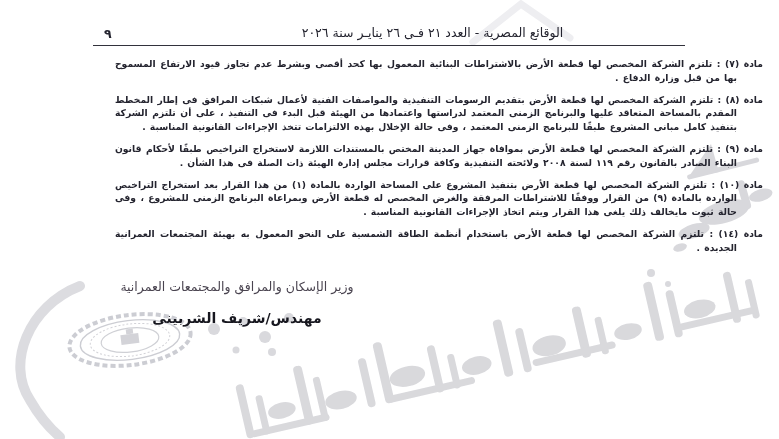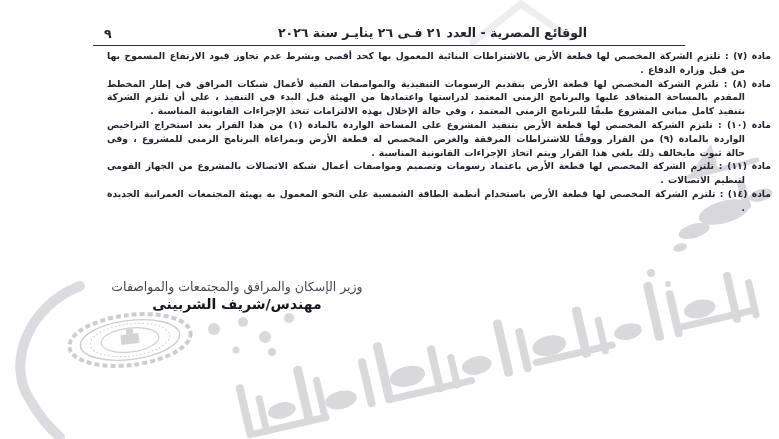--- a/index.html
+++ b/index.html
@@ -5,48 +5,48 @@
   html,body{margin:0;padding:0;background:#ffffff;}
   .page{
     position:relative;width:779px;height:439px;background:#ffffff;
     overflow:hidden;font-family:"DejaVu Sans",sans-serif;
   }
   .wm-layer{position:absolute;left:0;top:0;z-index:0;}
   .content{position:absolute;left:0;top:0;width:779px;height:439px;z-index:1;}
 
   .hdr-title{
     position:absolute;top:25px;left:160px;width:545px;text-align:center;
-    direction:rtl;font-size:12.5px;font-weight:bold;color:#23232e;
+    direction:rtl;font-size:12.5px;font-weight:normal;color:#23232e;
     letter-spacing:.2px;white-space:nowrap;
   }
   .hdr-page{
     position:absolute;top:26px;left:104px;font-size:12.5px;font-weight:bold;color:#23232e;
   }
   .hdr-rule{
     position:absolute;top:45px;left:93px;width:592px;height:0;
     border-top:1.7px solid #32323c;
   }
 
   .articles{
     position:absolute;top:49px;left:107px;width:664px;direction:rtl;
   }
   .article{
-    margin:0;text-align:justify;font-size:9.2px;line-height:13.8px;
+    margin:8px;text-align:justify;font-size:9.2px;line-height:13.8px;
     font-weight:bold;color:#23232e;padding-right:26px;text-indent:-26px;
     word-spacing:1px;
   }
 
   .sig{
     position:absolute;top:279px;left:103px;width:268px;text-align:center;direction:rtl;
   }
   .sig-title{
     font-size:12.5px;color:#4a4450;letter-spacing:.3px;white-space:nowrap;
   }
   .sig-name{
-    font-size:14px;font-weight:bold;color:#17171f;margin-top:2px;white-space:nowrap;
+    font-size:14px;font-weight:bold;color:#17171f;margin-top:16px;white-space:nowrap;
   }
 </style>
 </head>
 <body>
 
 <div class="page">
 
   <svg class="wm-layer" width="779" height="439" viewBox="0 0 779 439">
 
     <polyline points="473,42 521,4 570,38" fill="none" stroke="#eeeef1" stroke-width="7" stroke-linecap="round"></polyline>
@@ -118,24 +118,24 @@
 
   <div class="content">
 
     <div class="hdr-title">الوقائع المصرية - العدد ٢١ فـى ٢٦ ينايـر سنة ٢٠٢٦</div>
     <div class="hdr-page">٩</div>
     <div class="hdr-rule"></div>
 
     <div class="articles">
       <p class="article">مادة (٧) : تلتزم الشركة المخصص لها قطعة الأرض بالاشتراطات البنائية المعمول بها كحد أقصى وبشرط عدم تجاوز قيود الارتفاع المسموح بها من قبل وزارة الدفاع .</p>
       <p class="article">مادة (٨) : تلتزم الشركة المخصص لها قطعة الأرض بتقديم الرسومات التنفيذية والمواصفات الفنية لأعمال شبكات المرافق فى إطار المخطط المقدم بالمساحة المتعاقد عليها والبرنامج الزمنى المعتمد لدراستها واعتمادها من الهيئة قبل البدء فى التنفيذ ، على أن تلتزم الشركة بتنفيذ كامل مبانى المشروع طبقًا للبرنامج الزمنى المعتمد ، وفى حالة الإخلال بهذه الالتزامات تتخذ الإجراءات القانونية المناسبة .</p>
+      <p class="article">مادة (٩) : تلتزم الشركة المخصص لها قطعة الأرض بموافاة جهاز المدينة المختص بالمستندات اللازمة لاستخراج التراخيص طبقًا لأحكام قانون البناء الصادر بالقانون رقم ١١٩ لسنة ٢٠٠٨ ولائحته التنفيذية وكافة قرارات مجلس إدارة الهيئة ذات الصلة فى هذا الشأن .</p>
       <p class="article">مادة (١٠) : تلتزم الشركة المخصص لها قطعة الأرض بتنفيذ المشروع على المساحة الواردة بالمادة (١) من هذا القرار بعد استخراج التراخيص الواردة بالمادة (٩) من القرار ووفقًا للاشتراطات المرفقة والغرض المخصص له قطعة الأرض وبمراعاة البرنامج الزمنى للمشروع ، وفى حالة ثبوت مايخالف ذلك يلغى هذا القرار ويتم اتخاذ الإجراءات القانونية المناسبة .</p>
-      <p class="article">مادة (١١) : تلتزم الشركة المخصص لها قطعة الأرض باعتماد رسومات وتصميم ومواصفات أعمال شبكة الاتصالات بالمشروع من الجهاز القومى لتنظيم الاتصالات .</p>
       <p class="article">مادة (١٤) : تلتزم الشركة المخصص لها قطعة الأرض باستخدام أنظمة الطاقة الشمسية على النحو المعمول به بهيئة المجتمعات العمرانية الجديدة .</p>
     </div>
 
     <div class="sig">
-      <div class="sig-title">وزير الإسكان والمرافق والمجتمعات والمواصفات</div>
+      <div class="sig-title">وزير الإسكان والمرافق والمجتمعات العمرانية</div>
       <div class="sig-name">مهندس/شريف الشربينى</div>
     </div>
 
   </div>
 </div>
 
 </body></html>

